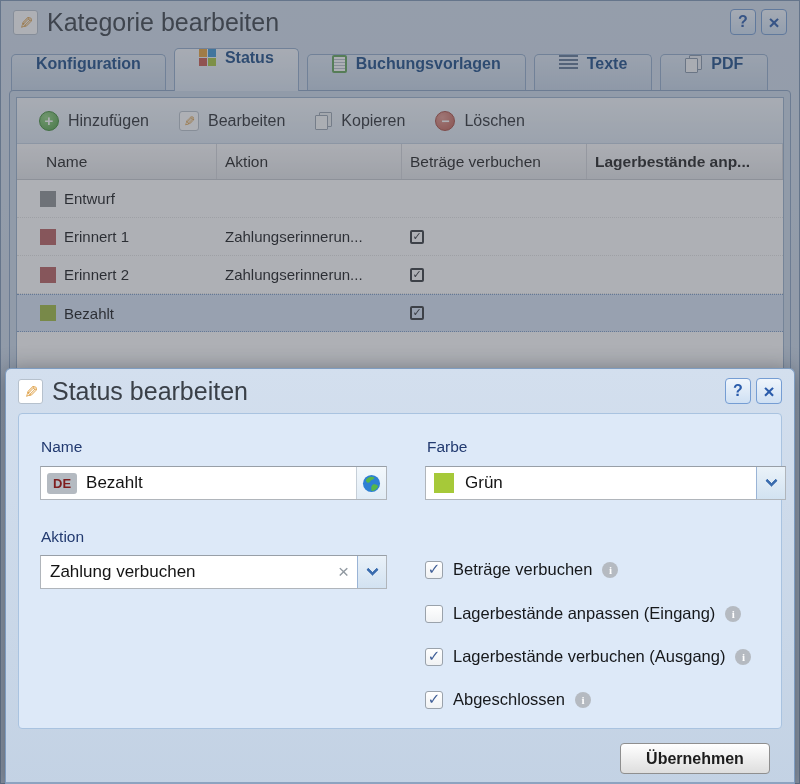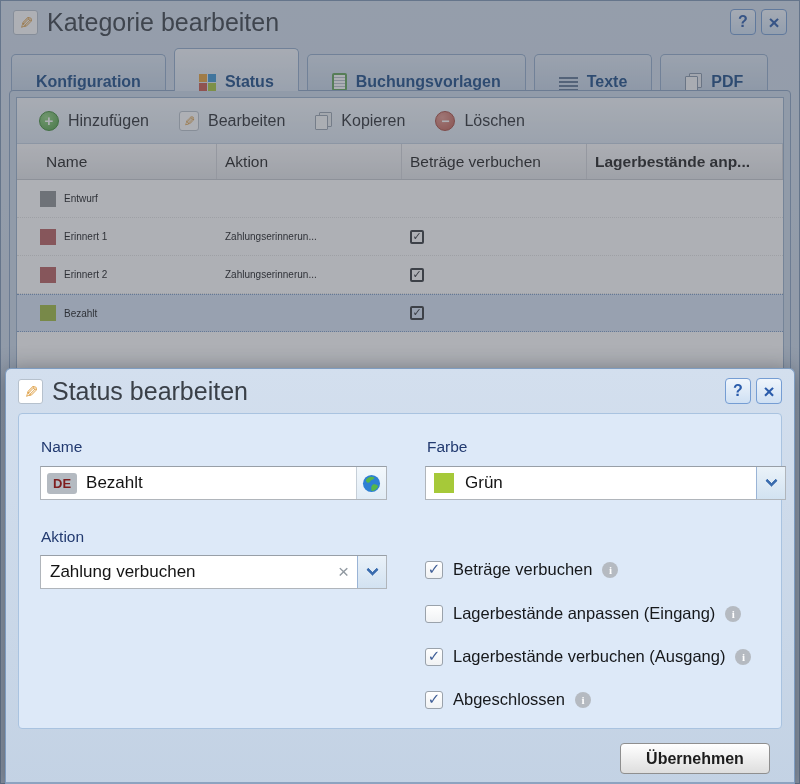--- a/index.html
+++ b/index.html
@@ -14,21 +14,21 @@
   .hdr-icon::before { content:"✎"; color:#dd9c3f; font-size:17px; transform:rotate(90deg); }
   .win-title { font-size:25px; color:#3a4048; }
   .win-btns { margin-left:auto; display:flex; gap:5px; }
   .win-btn { width:26px; height:26px; border-radius:4px; background:linear-gradient(#eff5fc,#cfe0f3);
              border:1px solid #759dd3; color:#2b5cab; font-weight:bold; font-size:16px;
              display:flex; align-items:center; justify-content:center; cursor:pointer; }
   .win-btn.close { font-size:19px; line-height:1; }
 
   
   .tab-bar { position:absolute; top:46px; left:10px; right:10px; height:44px; display:flex; gap:8px; align-items:flex-end; }
-  .tab { height:37px; padding:0 24px; display:flex; align-items:flex-end; gap:9px;
+  .tab { height:37px; padding:0 24px; display:flex; align-items:flex-start; gap:9px;
          background:linear-gradient(#dde7f3,#c6d5e7); border:1px solid #93accb; border-bottom:none;
          border-radius:5px 5px 0 0; color:#1c4c86; font-weight:bold; font-size:16px; cursor:pointer; }
   .tab.active { height:43px; background:linear-gradient(#f3f7fc,#dbe6f3); z-index:3; }
 
   
   .panel { position:absolute; top:89px; left:8px; right:8px; bottom:0; background:#ccd9e9;
            border:1px solid #8aa3c2; border-radius:4px 4px 0 0; padding:6px; z-index:2; }
   .panel-body { background:#fff; border:1px solid #9ab0cc; height:100%; overflow:hidden; }
 
   .toolbar { height:46px; background:linear-gradient(#f4f8fc,#dde7f2); border-bottom:1px solid #c2d0e0;
@@ -72,21 +72,21 @@
 
   
   .thead { display:flex; height:36px; background:linear-gradient(#fbfbfc,#e4e6e9); border-bottom:1px solid #c5c8cd; }
   .th { display:flex; align-items:center; font-size:15.5px; color:#1f1f1f; padding:0 8px;
         border-right:1px solid #d2d5d9; overflow:hidden; white-space:nowrap; cursor:pointer; }
   .c1 { width:200px; } .c2 { width:185px; } .c3 { width:185px; } .c4 { flex:1;font-weight:bold; }
   .th.c1 { padding-left:29px; }
   .trow { display:flex; height:38px; align-items:stretch; background:#fff;
           border-bottom:1px dotted #e2e2e2; cursor:pointer; }
   .trow.selected { background:#d8e5f6; border-top:1px dotted #7d9ec8; border-bottom:1px dotted #7d9ec8; }
-  .td { display:flex; align-items:center; font-size:10px; color:#17181a; padding:0 8px;
+  .td { display:flex; align-items:center; font-size:15px; color:#17181a; padding:0 8px;
         overflow:hidden; white-space:nowrap; }
   .td.c1 { padding-left:23px; gap:8px; }
   .row-swatch { width:16px; height:16px; flex:none; }
   .grid-check { width:14px; height:14px; border:2px solid #36393e; border-radius:2px;
         display:flex; align-items:center; justify-content:center; }
   .grid-check::before { content:"✓"; font-size:11px; color:#2e3136; margin-top:-1px; }
 
   
   .dim-overlay { position:absolute; inset:0; background:rgba(70,76,87,0.44); z-index:10; }
 

